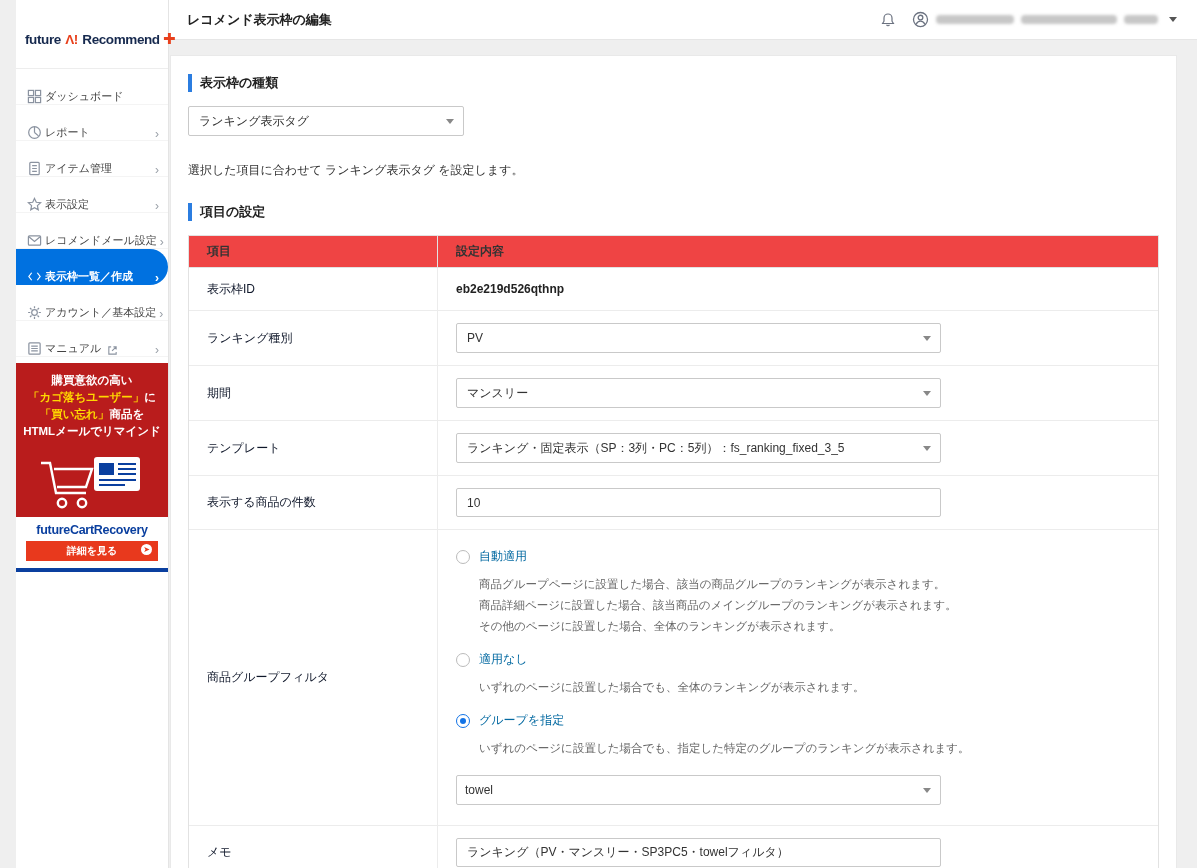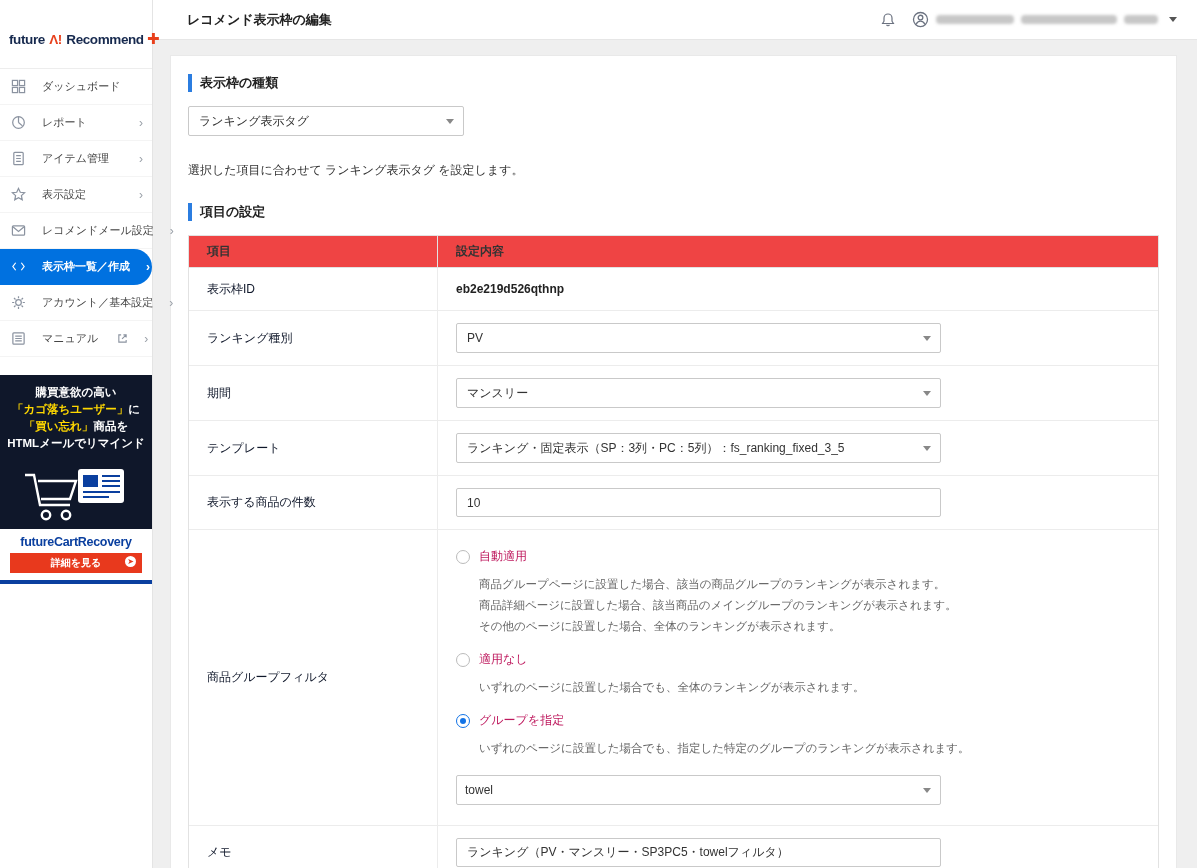--- a/index.html
+++ b/index.html
@@ -2,41 +2,41 @@
 <html><head>
 <meta charset="utf-8">
 <style>
   * { margin:0; padding:0; box-sizing:border-box; }
   html,body { width:1197px; height:868px; }
   body {
     font-family:"Liberation Sans","DejaVu Sans",sans-serif;
     background:#efefef; color:#333; overflow:hidden; font-size:12px;
   }
   
-  .sidebar { position:fixed; left:0; top:0; width:153px; height:868px;
+  .sidebar { position:fixed; left:16px; top:0; width:153px; height:868px;
     background:#fff; border-right:1px solid #e4e4e4; z-index:5; }
   .logo { padding:30px 0 20px 9px; font-size:13.5px; font-weight:bold;
     color:#16294e; letter-spacing:-0.4px; white-space:nowrap; }
   .logo .ai { color:#e8401c; padding:0 1px; }
   .logo .plus { color:#e8401c; font-size:15px; }
   .menu { border-top:1px solid #ededed; }
-  .menu-item { position:relative; display:flex; align-items:center; gap:16px;
+  .menu-item { position:relative; display:flex; align-items:flex-end; gap:3px;
     height:36px; padding:0 9px 0 10px; font-size:11px; color:#444;
     border-bottom:1px solid #f4f4f4; cursor:pointer; white-space:nowrap; }
   .mi-icon { width:16px; height:16px; flex:0 0 16px; display:flex; align-items:center; justify-content:center; }
   .mi-icon svg { stroke:#8b93a0; fill:none; stroke-width:1.3; }
   .chev { margin-left:auto; color:#9aa0a8; font-size:12px; line-height:1; }
   .menu-item.active { background:#0071e0; color:#fff; font-weight:bold;
     border-radius:0 18px 18px 0; border-bottom-color:transparent; }
   .menu-item.active .mi-icon svg { stroke:#fff; }
   .menu-item.active .chev { color:#fff; }
   .ext-ic { margin-left:3px; display:inline-flex; }
   .ext-ic svg { stroke:#8b93a0; fill:none; stroke-width:1.2; }
   
-  .banner { margin-top:18px; background:#0f172a; text-align:center; padding-top:9px; }
+  .banner { margin-top:6px; background:#b91c1c; text-align:center; padding-top:9px; }
   .banner-line { color:#fff; font-size:11.5px; font-weight:bold; line-height:17px; white-space:nowrap; }
   .hl { color:#ffd800; }
   .banner-art { height:72px; margin-top:5px; display:flex; justify-content:center; align-items:flex-end; }
   .banner-bottom { background:#fff; padding:6px 0 7px; }
   .brand { color:#0a3f9f; font-weight:bold; font-size:12.5px; letter-spacing:-0.3px; }
   .cta { margin:4px 10px 0; background:#e8391d; color:#fff; font-size:10px; font-weight:bold;
     padding:3px 0; position:relative; cursor:pointer; }
   .cta .circ { position:absolute; right:6px; top:2.5px; width:11px; height:11px; background:#fff;
     color:#e8391d; border-radius:50%; font-size:8px; line-height:11px; font-weight:bold; }
   .banner-footer { height:4px; background:#0a3f9f; }
@@ -70,21 +70,21 @@
   .trow { display:flex; border-bottom:1px solid #ececec; }
   .trow:last-child { border-bottom:none; }
   .td-label { width:249px; padding-left:18px; border-right:1px solid #ececec;
     display:flex; align-items:center; font-size:12px; color:#0f172a; flex:0 0 249px; }
   .td-value { flex:1; padding:12px 30px 12px 18px; font-size:12px; display:flex; align-items:center; }
   .td-value.bold { font-weight:bold; color:#222; padding:14px 30px 14px 18px; }
   .td-value .select { width:485px; }
   input.text { width:485px; height:29px; border:1px solid #c9c9c9; border-radius:2px;
     padding:13px 10px; font-size:12px; color:#333; font-family:inherit; }
   .td-value.stack { flex-direction:column; align-items:flex-start; padding:16px 30px 20px 18px; }
-  .radio-row { display:flex; align-items:center; gap:9px; margin:14px 0 9px; font-size:12px; color:#be185d; cursor:pointer;justify-content:center; }
+  .radio-row { display:flex; align-items:center; gap:9px; margin:14px 0 9px; font-size:12px; color:#0369a1; cursor:pointer;justify-content:center; }
   .radio-row.first { margin-top:2px; }
   .radio { width:14px; height:14px; border:1px solid #bbb; border-radius:50%; background:#fff; position:relative; flex:0 0 14px; }
   .radio.checked { border-color:#1273e6; }
   .radio.checked::after { content:""; position:absolute; left:3px; top:3px; width:6px; height:6px;
     border-radius:50%; background:#1273e6; }
   .radio-desc { font-size:11.5px; color:#666; margin-left:23px; line-height:21px; }
   .group-select { margin-top:16px;padding-left:8px; }
 </style>
 </head>
 <body>

